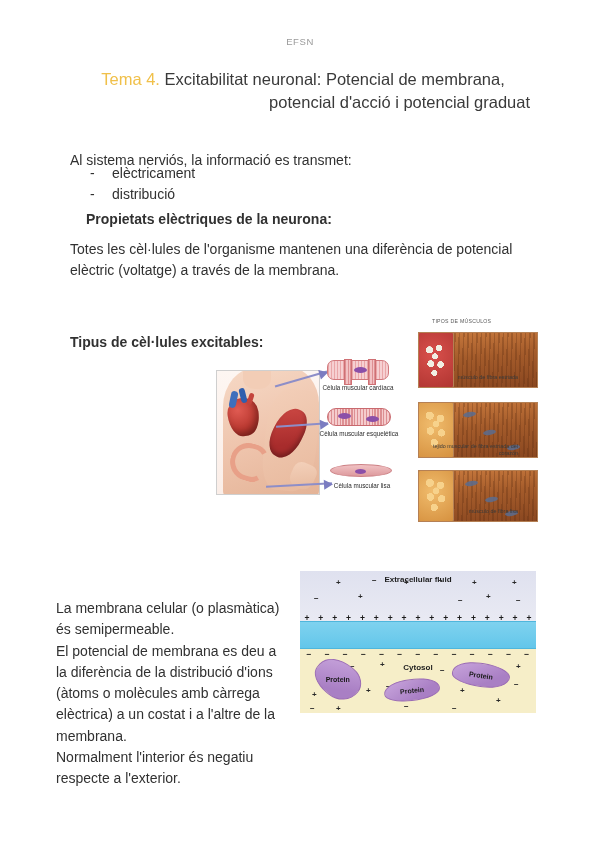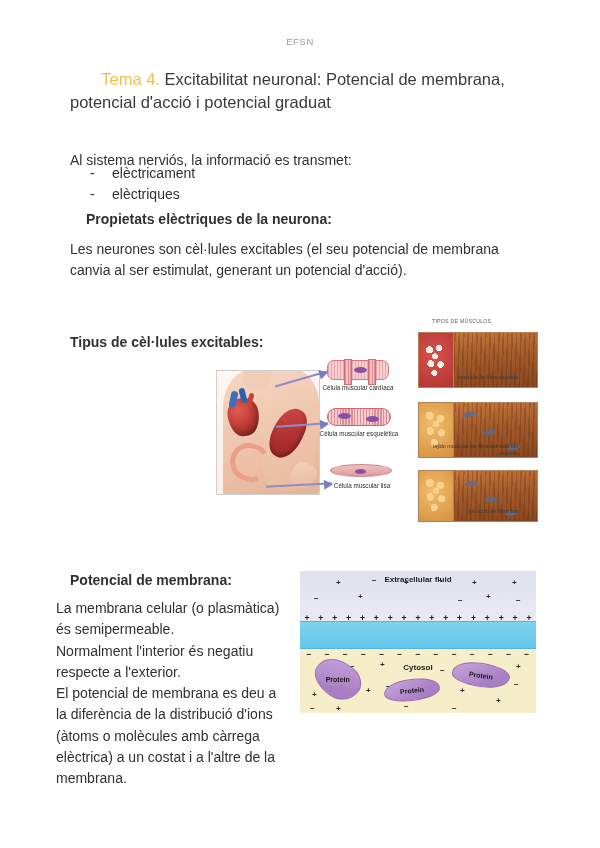--- a/index.html
+++ b/index.html
@@ -33,21 +33,21 @@
     position: absolute;
     top: 68px; left: 70px; width: 460px;
     text-align: center;
     font-size: 16.5px;
     line-height: 1.42;
     color: #3a3a3a;
     font-weight: 400;
   }
   .title-block .tema { color: #f0c04a; }
   .title-line1 { display: block; text-align: center; padding-left: 6px; }
-  .title-line2 { display: block; text-align: left; }
+  .title-line2 { display: block; text-align: right; }
 
   
   .body-text {
     position: absolute;
     font-size: 14px;
     line-height: 1.52;
     color: #313131;
   }
   .b-intro   { top: 150px; left: 70px; width: 460px; }
   .bullets   { top: 163px; left: 90px; width: 420px; }
@@ -355,27 +355,27 @@
 
   <div class="body-text b-intro">Al sistema nerviós, la informació es transmet:</div>
 
   <div class="body-text bullets">
     <div class="bullet-row">
       <span class="bullet-dash">-</span>
       <span>elèctricament</span>
     </div>
     <div class="bullet-row">
       <span class="bullet-dash">-</span>
-      <span>elèctriques</span>
+      <span>distribució</span>
     </div>
   </div>
 
   <div class="body-text b-prop-h">Propietats elèctriques de la neurona:</div>
   <div class="body-text b-prop">
-    <div>Les neurones son cèl·lules excitables (el seu potencial de membrana canvia al ser estimulat, generant un potencial d'acció).</div>
+    <div>Totes les cèl·lules de l'organisme mantenen una diferència de potencial elèctric (voltatge) a través de la membrana.</div>
   </div>
 
   <div class="body-text b-tipus-h">Tipus de cèl·lules excitables:</div>
 
   <div class="fig-muscle">
 
     <div class="fig-title">TIPOS DE MÚSCULOS</div>
 
     <div class="torso-panel">
       <div class="torso-body"></div>
@@ -425,25 +425,24 @@
 
     <div class="tissue tissue-3">
       <div class="tissue-face face-orange"></div>
       <div class="myocyte" style="left:46px;top:10px;"></div>
       <div class="myocyte" style="left:66px;top:26px;"></div>
       <div class="myocyte" style="left:86px;top:40px;"></div>
     </div>
     <div class="tissue-label" style="left:200px;top:190px;">músculo de fibra lisa</div>
   </div>
 
-  <div class="body-text b-pot-h">Potencial de membrana:</div>
   <div class="body-text b-pot">
     <div>La membrana celular (o plasmàtica) és semipermeable.</div>
+    <div>El potencial de membrana es deu a la diferència de la distribució d'ions (àtoms o molècules amb càrrega elèctrica) a un costat i a l'altre de la membrana.</div>
     <div>Normalment l'interior és negatiu respecte a l'exterior.</div>
-    <div>El potencial de membrana es deu a la diferència de la distribució d'ions (àtoms o molècules amb càrrega elèctrica) a un costat i a l'altre de la membrana.</div>
   </div>
 
   <div class="fig-membrane">
     <div class="ecf"></div>
     <div class="plasma"></div>
     <div class="cytosol"></div>
 
     <div class="fig-mem-label lbl-ecf">Extracellular fluid</div>
     <div class="fig-mem-label lbl-cyto">Cytosol</div>
 

